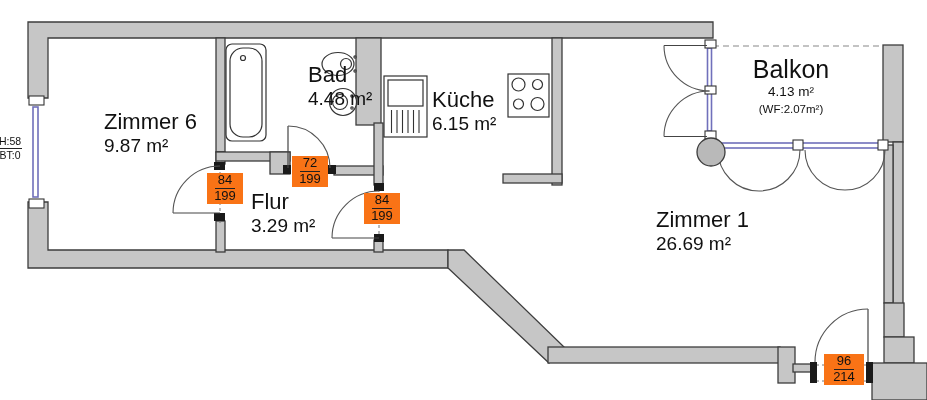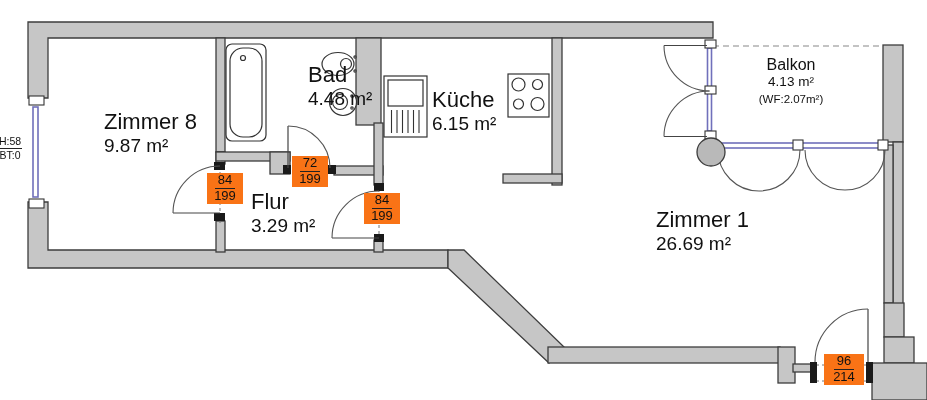--- a/index.html
+++ b/index.html
@@ -12,21 +12,21 @@
   .glz{fill:#fff;stroke:#7070bb;stroke-width:1.6;}
   .frm{fill:#fff;stroke:#333;stroke-width:1.1;}
   .leaf{stroke:#444;stroke-width:1.2;fill:none;}
   .arc{stroke:#555;stroke-width:1.1;fill:none;}
   .dash{stroke:#888;stroke-width:1.1;fill:none;stroke-dasharray:6 4;}
   .leader{stroke:#777;stroke-width:1;fill:none;stroke-dasharray:3 3;}
   .room{position:absolute;line-height:1.08;white-space:nowrap;}
   .room .nm{font-size:22px;}
   .room .ar{font-size:19px;margin-top:2px;}
   .room.balkon{text-align:center;}
-  .room.balkon .nm{font-size:16px;}
+  .room.balkon .nm{font-size:25px;}
   .room.balkon .ar{font-size:13.5px;}
   .room.balkon .nt{font-size:11.5px;margin-top:3px;}
   .dim{position:absolute;text-align:center;font-size:13px;line-height:1.15;background:#f97316;}
   .dim .num{display:inline-block;border-bottom:1.4px solid #222;padding:0 3px;}
   .dim .den{display:block;}
   .winnote{position:absolute;font-size:10.5px;line-height:1.2;text-align:center;background:#fff;}
   .winnote .num{display:inline-block;border-bottom:1.2px solid #222;padding:0 1px;}
   .winnote .den{display:block;}
 </style>
 </head>
@@ -163,21 +163,21 @@
   <g>
     <rect class="fix" x="508" y="74" width="41" height="43"></rect>
     <circle class="fix" cx="518.5" cy="84.5" r="6.5"></circle>
     <circle class="fix" cx="537.5" cy="84.5" r="5"></circle>
     <circle class="fix" cx="518.5" cy="104" r="5"></circle>
     <circle class="fix" cx="537.5" cy="104" r="6.5"></circle>
   </g>
 </svg>
 
   <div class="room" style="left:104px;top:110px;">
-    <div class="nm">Zimmer 8</div>
+    <div class="nm">Zimmer 6</div>
     <div class="ar">9.87 m²</div>
   </div>
 
   <div class="room" style="left:268px;top:63px;margin-left:40px;">
     <div class="nm">Bad</div>
     <div class="ar">4.48 m²</div>
   </div>
 
   <div class="room" style="left:432px;top:88px;">
     <div class="nm">Küche</div>

